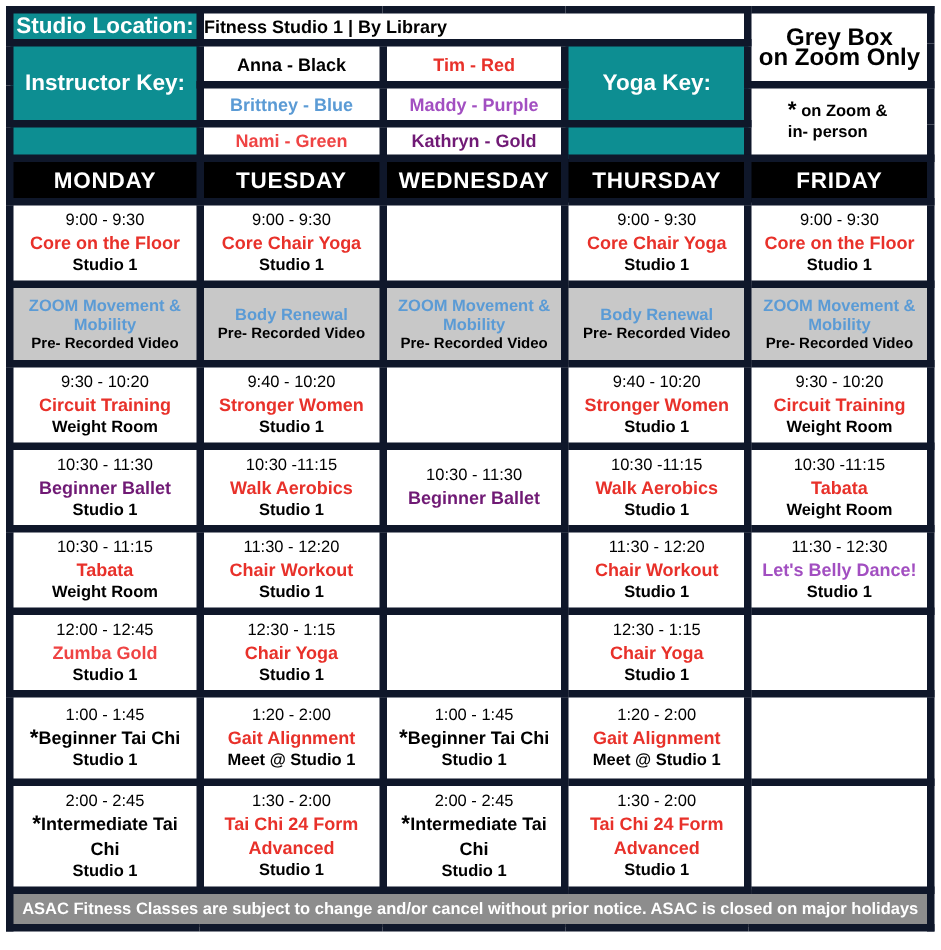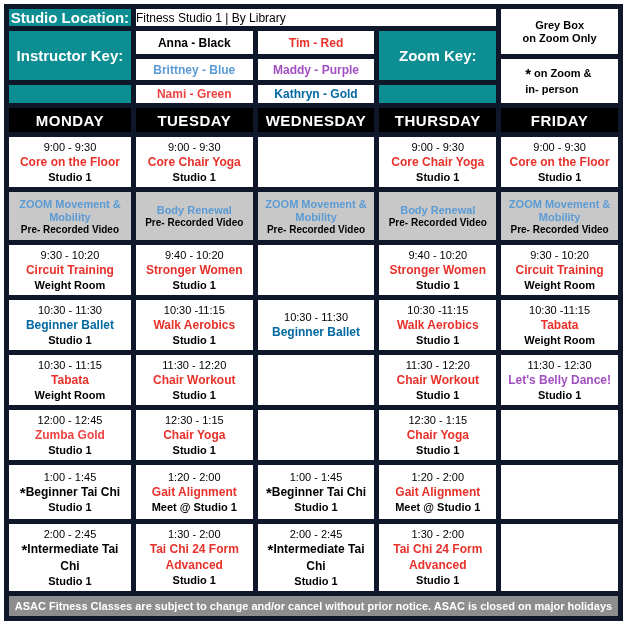--- a/index.html
+++ b/index.html
@@ -9,32 +9,32 @@
   td{border:5px solid #0f172a;vertical-align:middle;text-align:center;font-size:11px;padding:0;}
   .teal{background:#0d8e92;color:#fff;font-weight:bold;font-size:13px;}
   .teal.big{font-size:15px;}
   .dayhdr{background:#000000;color:#fff;font-weight:bold;font-size:15px;height:24px;letter-spacing:.5px;}
   .zoomcell{background:#c8c8c8;}
   .blk{color:#000;}
   .red{color:#e8312a;font-weight:bold;}
   .blue{color:#5b9bd5;font-weight:bold;}
   .green{color:#ef4444;font-weight:bold;}
   .purple{color:#a24fc1;font-weight:bold;}
-  .gold{color:#0369a1;font-weight:bold;}
+  .gold{color:#701a75;font-weight:bold;}
   .name{font-weight:bold;font-size:12px;}
   .time{font-size:11px;color:#000;}
   .loc{font-size:11px;color:#000;font-weight:bold;}
   .cellbox{display:flex;flex-direction:column;justify-content:space-between;height:100%;box-sizing:border-box;padding:3px 2px;}
   .cellbox .time{line-height:14px;}
   .cellbox .name{line-height:16px;}
   .cellbox .loc{line-height:14px;}
   .keybox{font-size:12px;font-weight:bold;padding:2px 4px;text-align:center;}
-  .studioloc{font-size:12px;text-align:left;padding-left:0;font-weight:normal;}
+  .studioloc{font-size:12px;text-align:left;padding-left:0;font-weight:bold;}
   .footer{background:#8d8d8d;color:#fff;font-weight:bold;font-size:11px;height:20px;text-align:center;}
-  .greybox{background:#fff;color:#000;font-weight:bold;font-size:11px;line-height:13px;}
+  .greybox{background:#fff;color:#000;font-weight:bold;font-size:16px;line-height:13px;}
   .zoomnote{font-size:11px;font-weight:bold;text-align:left;padding-left:24px;line-height:14px;}
   .star{font-size:15px;font-weight:bold;vertical-align:middle;}
   .zoomtitle{color:#5b9bd5;font-weight:bold;font-size:11px;line-height:13px;}
   .prerec{font-size:10px;font-weight:bold;color:#000;}
   .empty{background:#fff;}
 </style>
 </head>
 <body>
 
 <div class="sheet">
@@ -54,21 +54,21 @@
         <td rowspan="2" class="greybox">
           <div>Grey Box</div>
           <div>on Zoom Only</div>
         </td>
       </tr>
 
       <tr>
         <td rowspan="2" class="teal big">Instructor Key:</td>
         <td class="keybox blk" style="height:19px">Anna - Black</td>
         <td class="keybox red">Tim - Red</td>
-        <td rowspan="2" class="teal big">Zoom Key:</td>
+        <td rowspan="2" class="teal big">Yoga Key:</td>
       </tr>
       <tr>
         <td class="keybox blue" style="height:17px">Brittney - Blue</td>
         <td class="keybox purple">Maddy - Purple</td>
         <td rowspan="2" class="zoomnote">
           <span class="star">*</span>
           <span>on Zoom &amp;</span><br>
           <span>in- person</span>
         </td>
       </tr>

